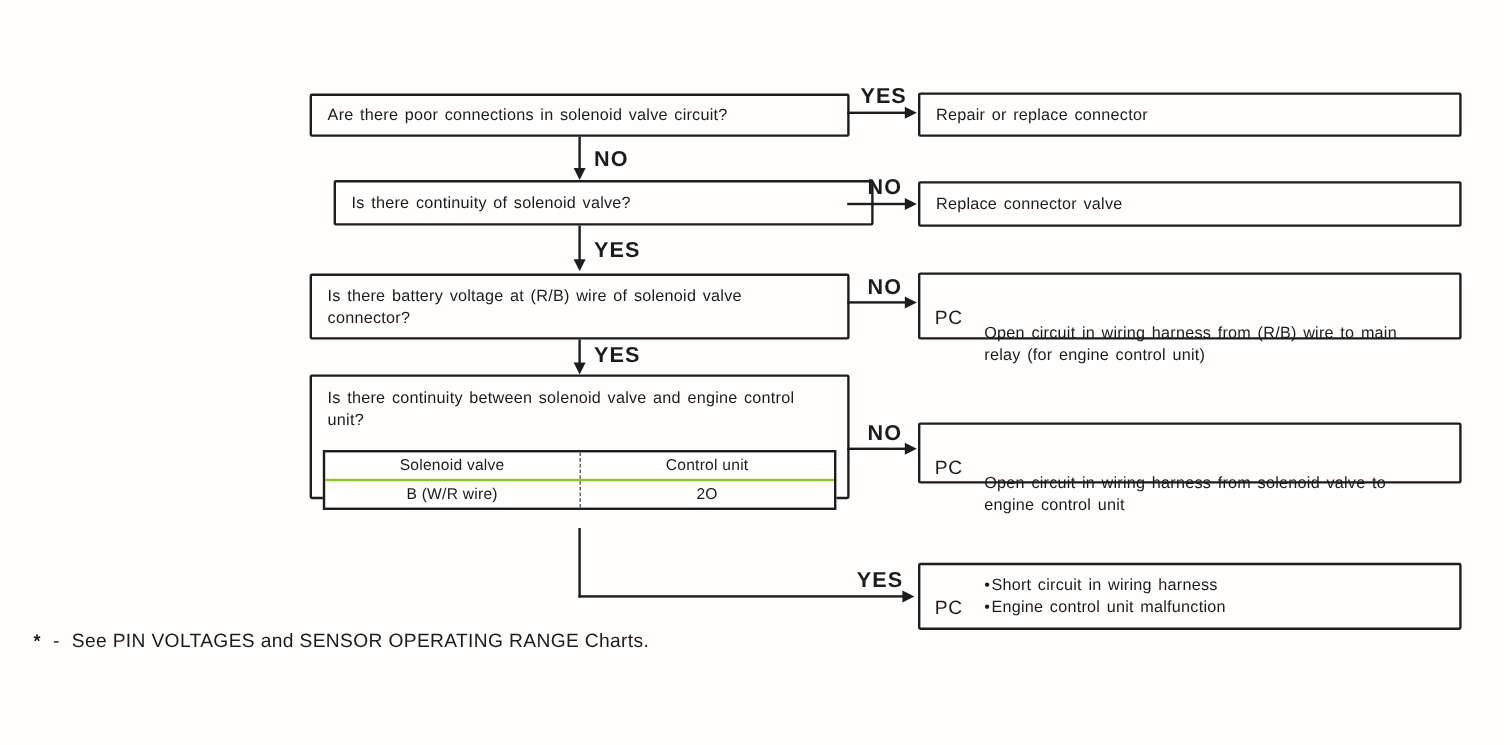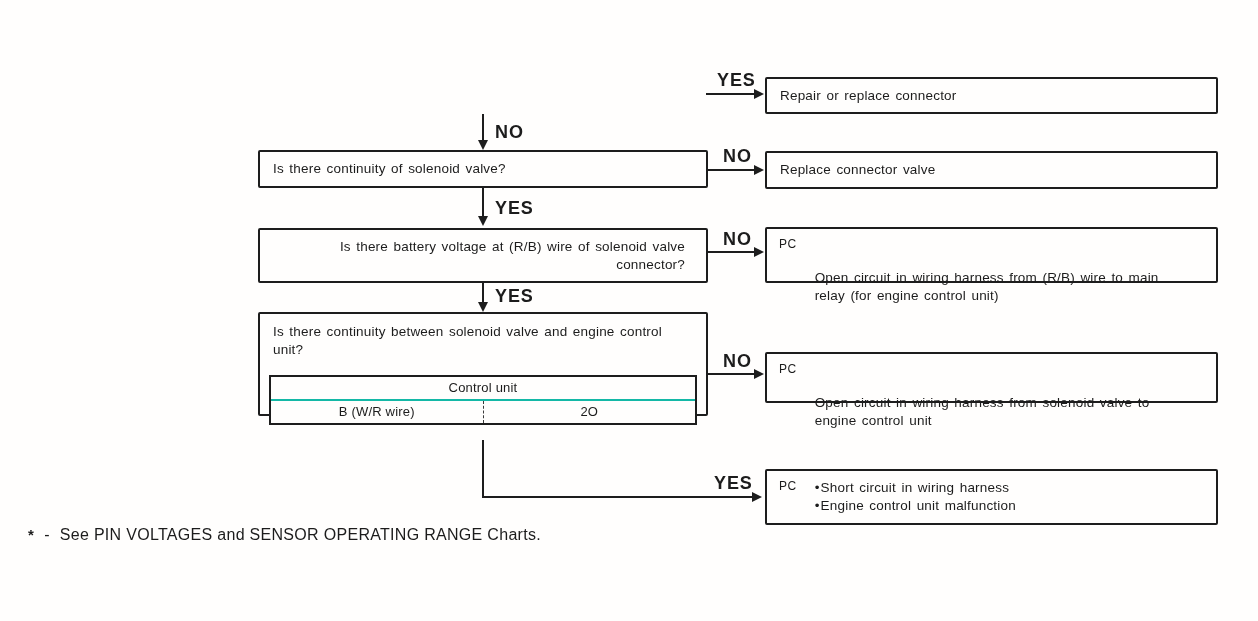--- a/index.html
+++ b/index.html
@@ -11,31 +11,31 @@
     position:absolute; box-sizing:border-box; background:#fffefd;
     border:2px solid #1d1d1d; border-radius:2px;
   }
   .qcol { left:258px; width:450px; }
   .acol { left:765px; width:453px; }
   .center-text { display:flex; align-items:center; padding:0 13px; }
   .txt { font-size:13.5px; letter-spacing:0.2px; word-spacing:1.5px; line-height:1.32; }
   .wrap410 { max-width:412px; }
   .q4-text { padding:9px 13px 0 13px; }
   .pc-row { display:flex; gap:18px; padding:8px 12px 0 12px; align-items:flex-start; }
-  .pc-label { font-size:12px; letter-spacing:0.5px; flex:0 0 auto; }
+  .pc-label { font-size:16px; letter-spacing:0.5px; flex:0 0 auto;margin-top:20px; }
   .pc-text { max-width:357px;margin-top:32px; }
   .bullet-list { display:flex; flex-direction:column; }
   .bullet-line { display:flex; }
   .bullet-dot { flex:0 0 auto; margin-right:1px; }
   .pin-table {
     position:absolute; left:9px; right:9px; top:61px;
     border:2px solid #1d1d1d; background:#fffefd;
   }
   .pt-row { display:flex; }
-  .pt-row + .pt-row { border-top:2px solid #14b8a6; }
+  .pt-row + .pt-row { border-top:2px solid #84cc16; }
   .pt-cell {
     flex:1; text-align:center; font-size:13px; letter-spacing:0.2px;
     padding:2px 0 3px 0; line-height:17px;
   }
   .pt-cell + .pt-cell { border-left:1px dashed #3a3a3a; }
   .line-h { position:absolute; height:2px; background:#1d1d1d; }
   .line-v { position:absolute; width:2px; background:#1d1d1d; }
   .arr-r {
     position:absolute; width:0; height:0;
     border-top:5px solid transparent; border-bottom:5px solid transparent;
@@ -53,33 +53,37 @@
     position:absolute; left:28px; top:526px; display:flex; gap:10px;
     font-size:16px; letter-spacing:0.3px; align-items:baseline;
   }
   .footnote .marker { font-weight:bold; font-size:15px; }
 </style>
 </head>
 <body>
 
 <div class="canvas">
 
+  <div class="box qcol center-text" style="top:78px; height:36px;">
+    <span class="txt">Are there poor connections in solenoid valve circuit?</span>
+  </div>
 
-  <div class="box qcol center-text" style="top:150px; height:38px;">
+  <div class="box qcol center-text" style="top:150px; height:38px;margin-left:20px;">
     <span class="txt">Is there continuity of solenoid valve?</span>
   </div>
 
-  <div class="box qcol center-text" style="top:228px; height:55px;text-align:right;">
+  <div class="box qcol center-text" style="top:228px; height:55px;">
     <span class="txt wrap410">Is there battery voltage at (R/B) wire of solenoid valve connector?</span>
   </div>
 
   <div class="box qcol" style="top:312px; height:104px;">
     <div class="txt wrap410 q4-text">Is there continuity between solenoid valve and engine control unit?</div>
     <div class="pin-table">
       <div class="pt-row">
+        <div class="pt-cell">Solenoid valve</div>
         <div class="pt-cell">Control unit</div>
       </div>
       <div class="pt-row">
         <div class="pt-cell">B (W/R wire)</div>
         <div class="pt-cell">2O</div>
       </div>
     </div>
   </div>
 
   <div class="box acol center-text" style="top:77px; height:37px;">

